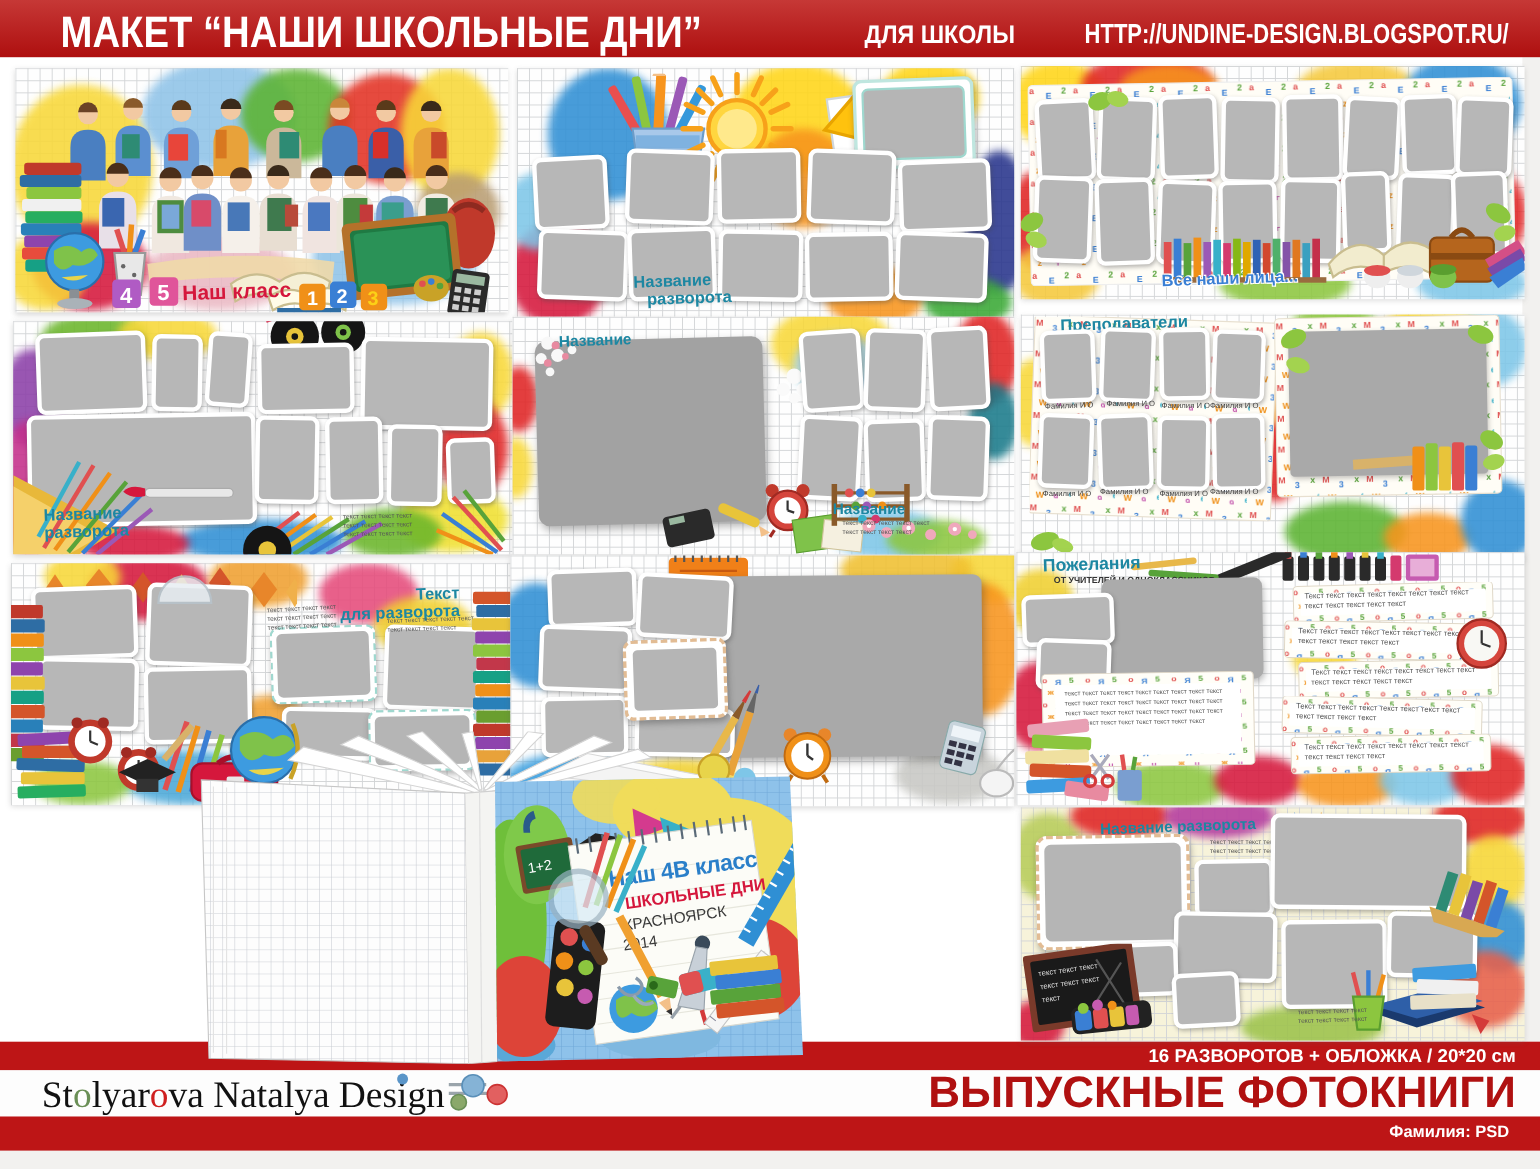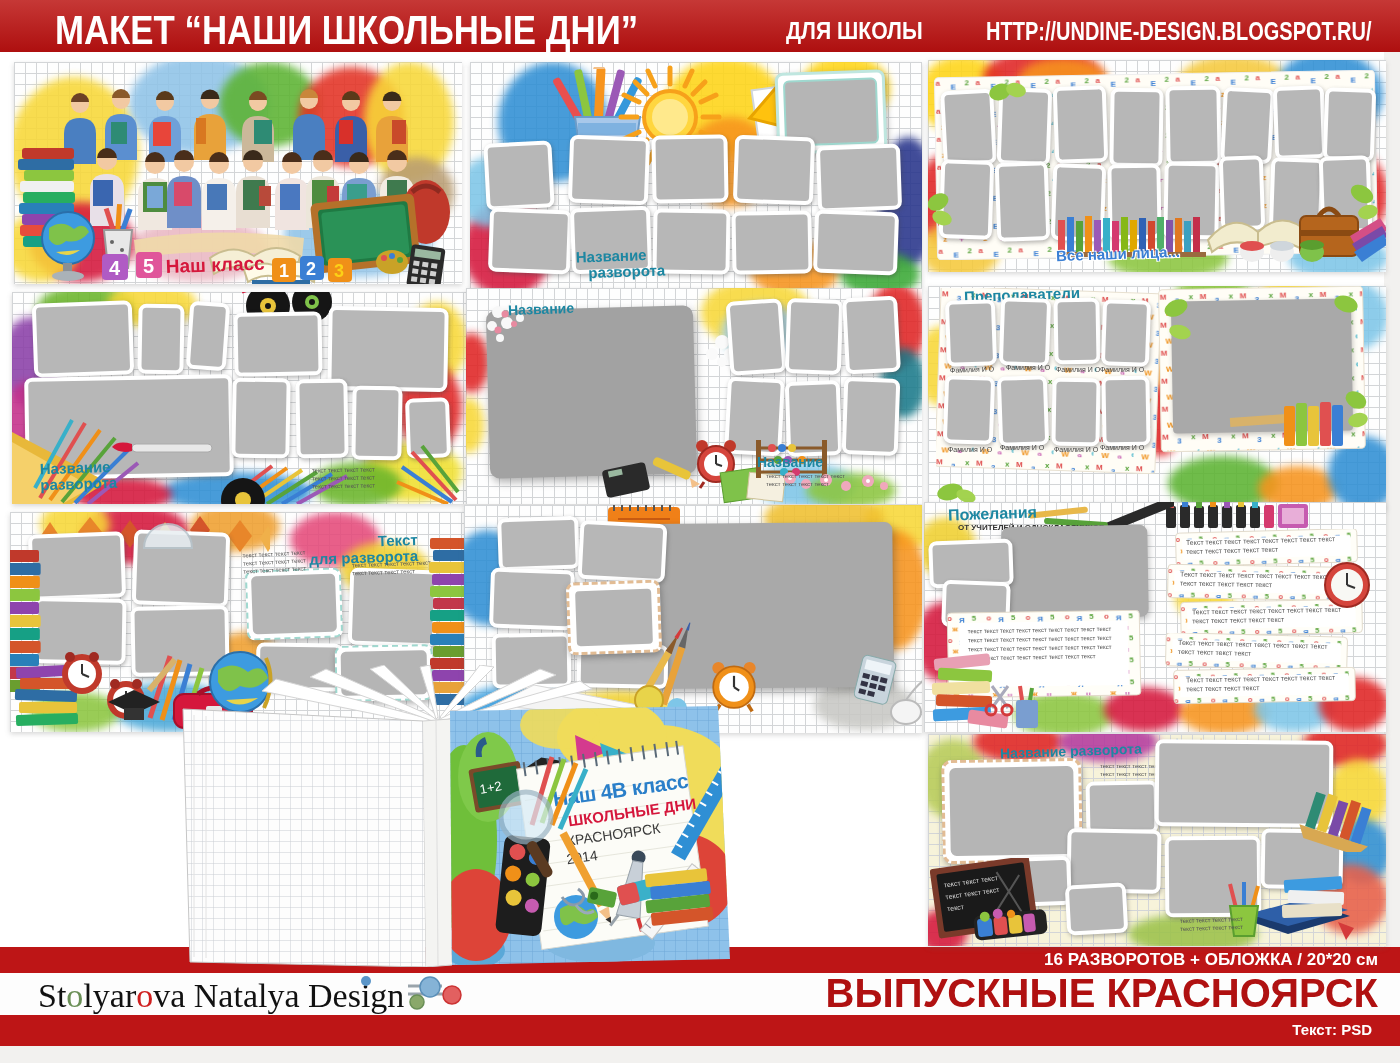--- a/index.html
+++ b/index.html
@@ -40,25 +40,25 @@
 <div class="abs" style="left:361px;top:976px;width:10px;height:10px;border-radius:50%;background:#5a95c8;"></div>
 
 <svg class="abs" style="left:402px;top:974px;" width="70" height="42" viewBox="0 0 70 42">
   <line x1="6" y1="12" x2="40" y2="12" stroke="#9aa4ab" stroke-width="3"></line>
   <line x1="6" y1="20" x2="48" y2="20" stroke="#9aa4ab" stroke-width="3"></line>
   <circle cx="28" cy="13" r="10" fill="#85b3d6" stroke="#5a8fb8" stroke-width="1.5"></circle>
   <circle cx="15" cy="28" r="7" fill="#8aa86a" stroke="#6a8f56" stroke-width="1.5"></circle>
   <circle cx="50" cy="21" r="9" fill="#e26060" stroke="#cc3333" stroke-width="1.5"></circle>
 </svg>
 
-<div class="abs" style="left:700px;top:971px;width:678px;text-align:right;color:#b01111;font-size:40px;font-weight:bold;">ВЫПУСКНЫЕ КРАСНОЯРСК</div>
+<div class="abs" style="left:700px;top:971px;width:678px;text-align:right;color:#b01111;font-size:40px;font-weight:bold;">ВЫПУСКНЫЕ ФОТОКНИГИ</div>
 
 <div class="abs" style="left:0;top:1015px;width:1400px;height:31px;background:#bd1516;"></div>
 
-<div class="abs" style="left:1100px;top:1021px;width:272px;text-align:right;color:#fff;font-size:15px;font-weight:bold;">Текст: PSD</div>
+<div class="abs" style="left:1100px;top:1021px;width:272px;text-align:right;color:#fff;font-size:15px;font-weight:bold;">Фамилия: PSD</div>
 
 <div class="abs grid" id="t1" style="left:14px;top:62px;width:448px;height:222px;">
 
   <div class="splash" style="left:-5px;top:15px;width:130px;height:150px;background:#f8d838;"></div>
 
   <div class="splash" style="left:115px;top:-8px;width:140px;height:100px;background:#8fc3e8;"></div>
 
   <div class="splash" style="left:205px;top:0px;width:100px;height:85px;background:#5cb332;"></div>
 
   <div class="splash" style="left:285px;top:5px;width:105px;height:100px;background:#e33224;"></div>

